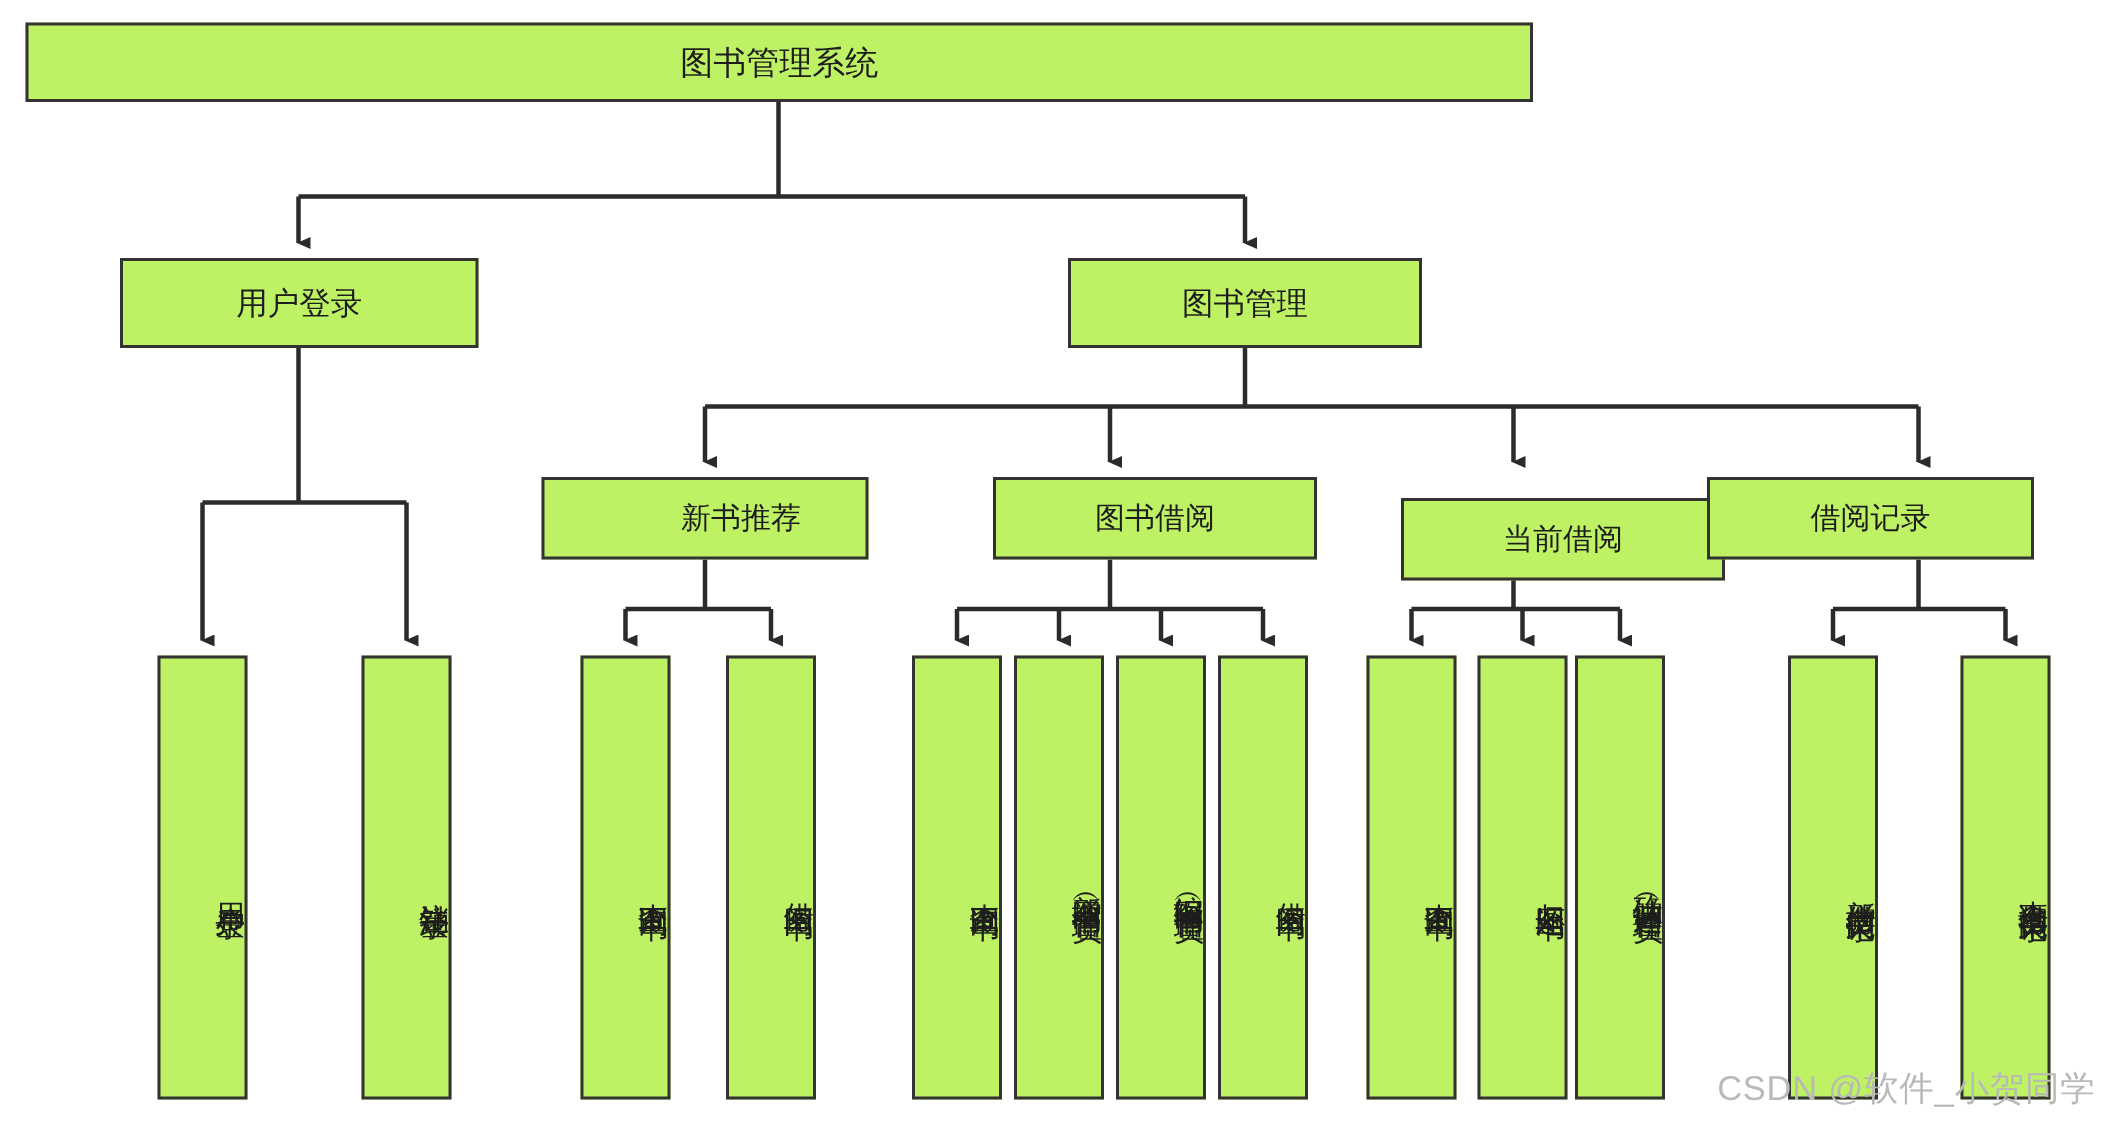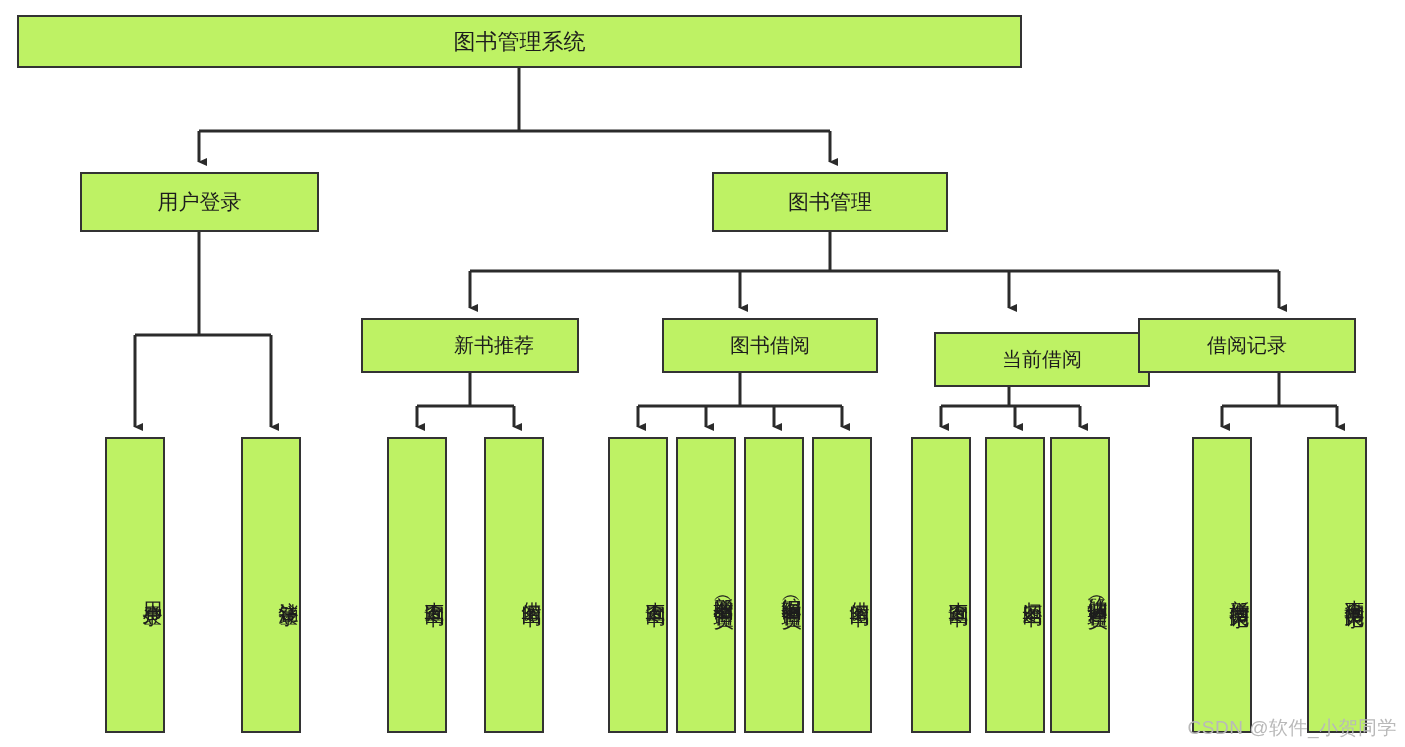--- a/index.html
+++ b/index.html
@@ -58,21 +58,21 @@
     justify-content: center;
   }
   .node-label {
     display: block;
     white-space: nowrap;
   }
   #watermark {
     position: absolute;
     right: 8px;
     bottom: 6px;
-    font-size: 19px;
+    font-size: 23px;
     color: #b9b9b9;
     white-space: nowrap;
     letter-spacing: 0.5px;
   }
 </style>
 </head>
 <body>
 
 <div id="diagram-root" style="background: rgb(255, 255, 255);">
 

